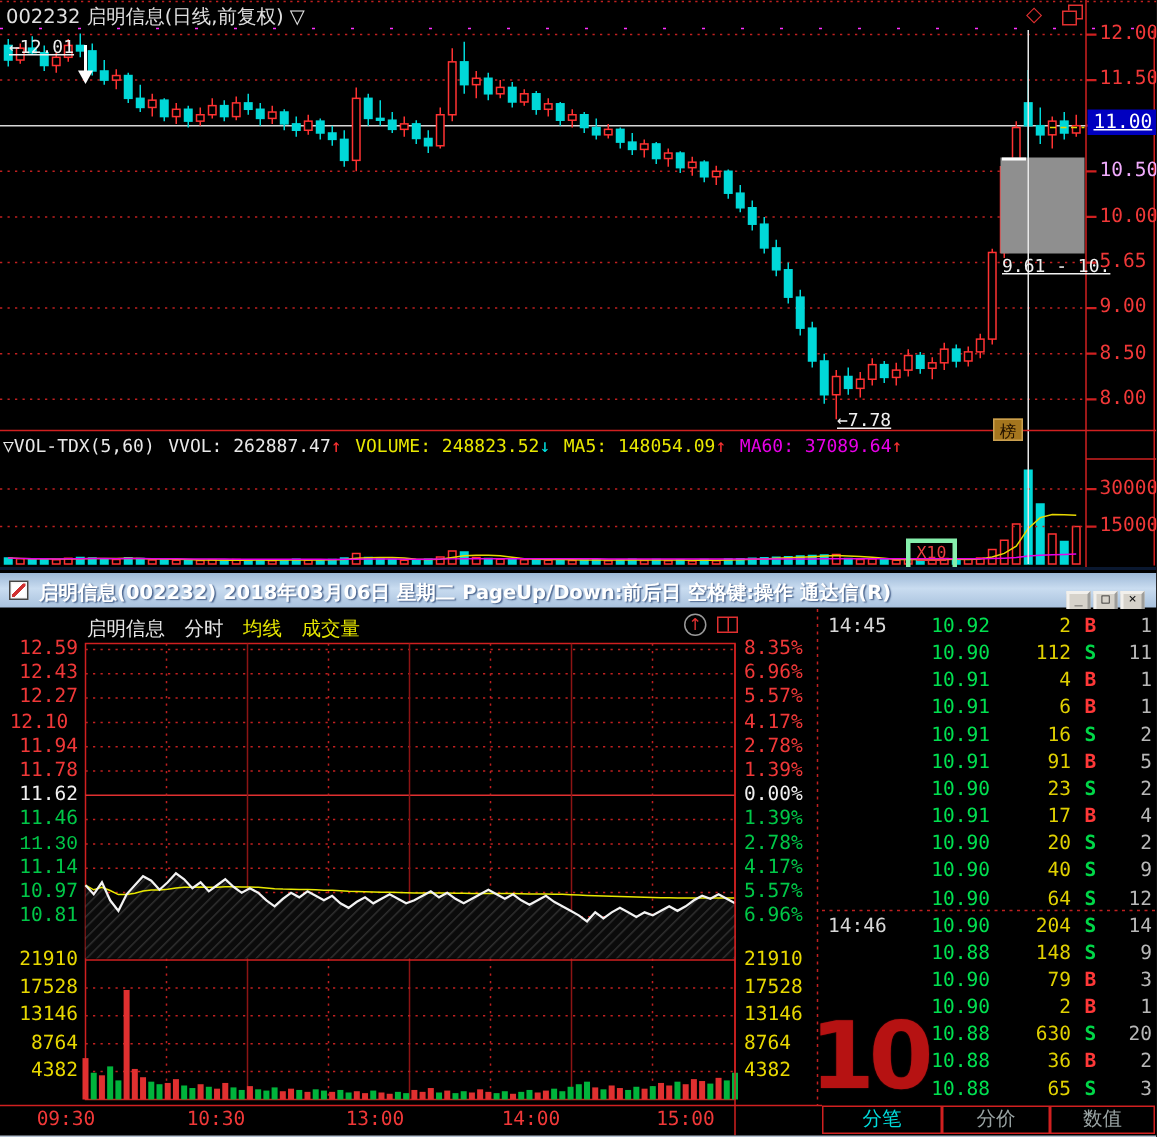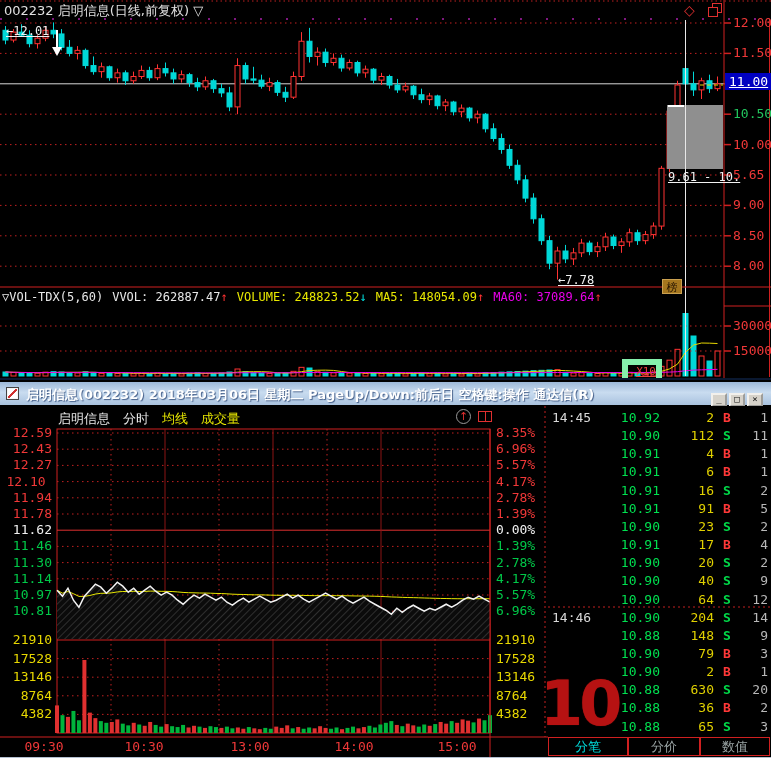--- a/index.html
+++ b/index.html
@@ -12,22 +12,22 @@
   #daily-title{left:4px;top:2px;font-size:13px;color:#e0e0e0;white-space:nowrap;}
   #lbl-high{left:6px;top:24px;font-size:12px;color:#f0f0f0;}
   #lbl-low{left:558px;top:273px;font-size:12px;color:#f0f0f0;}
   #lbl-gap{left:668px;top:170px;font-size:12px;color:#f2f2f2;white-space:nowrap;}
   #icon-diamond{left:684px;top:2px;font-size:14px;color:#e03030;}
   .copy-sq{position:absolute;width:8px;height:8px;border:1px solid #e03030;background:#000;}
   #price-tag{left:725px;top:73px;width:42px;height:17px;background:#0000c0;color:#fff;
              font-size:13px;line-height:17px;padding-left:4px;}
   #badge-rank{left:662px;top:279px;width:20px;height:15px;background:#a5761e;color:#241300;
               font-size:11px;line-height:15px;text-align:center;border:1px solid #caa050;box-sizing:border-box;}
-  #x10-box{left:622px;top:359px;width:28px;height:16px;border:6px solid #86efac;color:#e84040;
-           font-size:11px;line-height:14px;text-align:right;}
+  #x10-box{left:604px;top:359px;width:28px;height:16px;border:3px solid #86efac;color:#e84040;
+           font-size:11px;line-height:14px;text-align:center;}
   #indicator-row{left:2px;top:290px;font-size:12px;white-space:nowrap;}
   #indicator-row .seg{margin-right:9px;}
   .axl{position:absolute;font-family:"DejaVu Sans Mono",monospace;font-size:13px;line-height:14px;white-space:nowrap;}
   
   #bottom-window{left:0;top:378px;width:771px;height:380px;background:#000;border-top:2px solid #0a1830;}
   #titlebar{position:absolute;left:0;top:2px;width:771px;height:23px;
             background:linear-gradient(180deg,#9db9d8 0%,#c9dcf0 45%,#a9c2de 100%);}
   #tb-icon{position:absolute;left:6px;top:5px;width:13px;height:13px;background:#f5f5f5;
            border:1px solid #444;box-sizing:border-box;}
   #tb-icon:before{content:"";position:absolute;left:1px;top:1px;width:9px;height:9px;
@@ -388,21 +388,21 @@
     <div class="abs" id="icon-diamond">◇</div>
     <span class="copy-sq" style="left:712px;top:3px;"></span>
     <span class="copy-sq" style="left:708px;top:7px;"></span>
     <div class="abs mono" id="price-tag">11.00</div>
     <div class="abs" id="badge-rank">榜</div>
     <div class="abs mono" id="x10-box">X10</div>
     <div class="abs mono" id="indicator-row"><span class="seg" style="color: rgb(232, 232, 232);">▽VOL-TDX(5,60)</span><span class="seg" style="color: rgb(232, 232, 232);">VVOL: 262887.47<span style="color: rgb(255, 50, 50);">↑</span></span><span class="seg" style="color: rgb(232, 232, 0);">VOLUME: 248823.52<span style="color: rgb(0, 224, 224);">↓</span></span><span class="seg" style="color: rgb(232, 232, 0);">MA5: 148054.09<span style="color: rgb(255, 50, 50);">↑</span></span><span class="seg" style="color: rgb(232, 0, 232);">MA60: 37089.64<span style="color: rgb(255, 50, 50);">↑</span></span></div>
     <div id="daily-axis-labels">
         <div class="axl" style="left: 733px; top: 16px; color: rgb(240, 56, 56);">12.00</div>
         <div class="axl" style="left: 733px; top: 46.4px; color: rgb(240, 56, 56);">11.50</div>
-        <div class="axl" style="left: 733px; top: 107.2px; color: #22c55e;">10.50</div>
+        <div class="axl" style="left: 733px; top: 107.2px; color: #f0abfc;">10.50</div>
         <div class="axl" style="left: 733px; top: 137.6px; color: rgb(240, 56, 56);">10.00</div>
         <div class="axl" style="left: 733px; top: 168px; color: rgb(240, 56, 56);">5.65</div>
         <div class="axl" style="left: 733px; top: 198.4px; color: rgb(240, 56, 56);">9.00</div>
         <div class="axl" style="left: 733px; top: 228.8px; color: rgb(240, 56, 56);">8.50</div>
         <div class="axl" style="left: 733px; top: 259.2px; color: rgb(240, 56, 56);">8.00</div>
         <div class="axl" style="left: 733px; top: 319px; color: rgb(240, 56, 56);">30000</div>
         <div class="axl" style="left: 733px; top: 344px; color: rgb(240, 56, 56);">15000</div>
       </div>
   </div>
 
@@ -541,21 +541,21 @@
         </div>
       <div id="intraday-axis-labels">
           <div class="axl" style="left: 0px; top: 20px; color: rgb(240, 56, 56); width: 52px; text-align: right;">12.59</div>
           <div class="axl" style="left: 0px; top: 36.2px; color: rgb(240, 56, 56); width: 52px; text-align: right;">12.43</div>
           <div class="axl" style="left: 0px; top: 52.4px; color: rgb(240, 56, 56); width: 52px; text-align: right;">12.27</div>
           <div class="axl" style="left: 0px; top: 68.6px; color: rgb(240, 56, 56); width: 52px; text-align: center;">12.10</div>
           <div class="axl" style="left: 0px; top: 84.8px; color: rgb(240, 56, 56); width: 52px; text-align: right;">11.94</div>
           <div class="axl" style="left: 0px; top: 101px; color: rgb(240, 56, 56); width: 52px; text-align: right;">11.78</div>
           <div class="axl" style="left: 0px; top: 117.2px; color: rgb(240, 240, 240); width: 52px; text-align: right;">11.62</div>
           <div class="axl" style="left: 0px; top: 133.4px; color: rgb(0, 200, 72); width: 52px; text-align: right;">11.46</div>
-          <div class="axl" style="left: 0px; top: 149.6px; color: rgb(0, 200, 72); width: 52px; text-align: right;">11.30</div>
+          <div class="axl" style="left: 0px; top: 149.6px; color: rgb(0, 200, 72); width: 52px; text-align: right; font-family: Liberation Mono, monospace;">11.30</div>
           <div class="axl" style="left: 0px; top: 165.8px; color: rgb(0, 200, 72); width: 52px; text-align: right;">11.14</div>
           <div class="axl" style="left: 0px; top: 182px; color: rgb(0, 200, 72); width: 52px; text-align: right;">10.97</div>
           <div class="axl" style="left: 0px; top: 198.2px; color: rgb(0, 200, 72); width: 52px; text-align: right;">10.81</div>
           <div class="axl" style="left: 496px; top: 20px; color: rgb(240, 56, 56);">8.35%</div>
           <div class="axl" style="left: 496px; top: 36.2px; color: rgb(240, 56, 56);">6.96%</div>
           <div class="axl" style="left: 496px; top: 52.4px; color: rgb(240, 56, 56);">5.57%</div>
           <div class="axl" style="left: 496px; top: 68.6px; color: rgb(240, 56, 56);">4.17%</div>
           <div class="axl" style="left: 496px; top: 84.8px; color: rgb(240, 56, 56);">2.78%</div>
           <div class="axl" style="left: 496px; top: 101px; color: rgb(240, 56, 56);">1.39%</div>
           <div class="axl" style="left: 496px; top: 117.2px; color: rgb(240, 240, 240);">0.00%</div>

